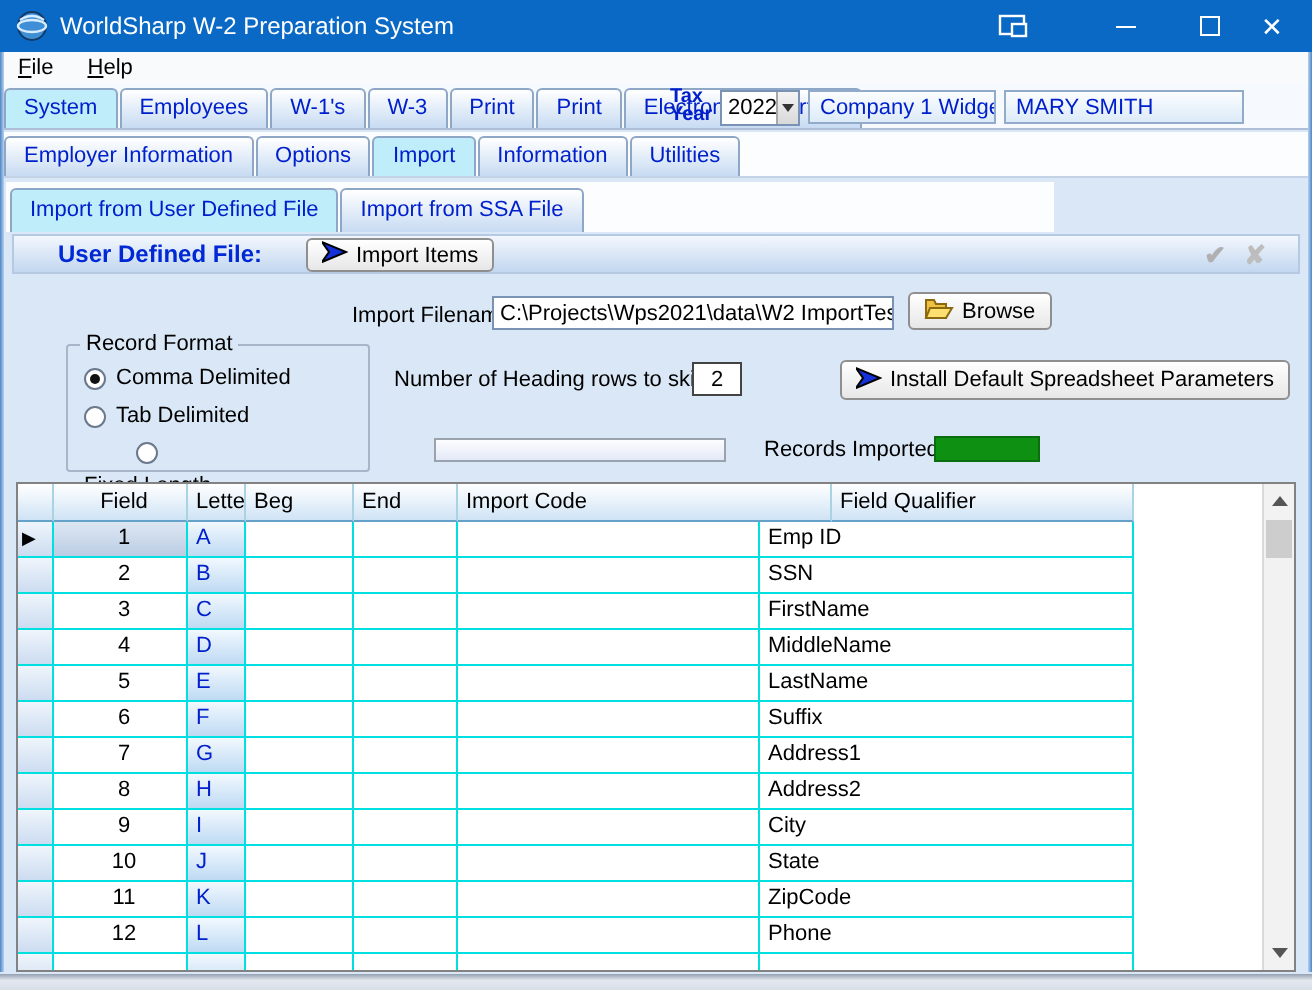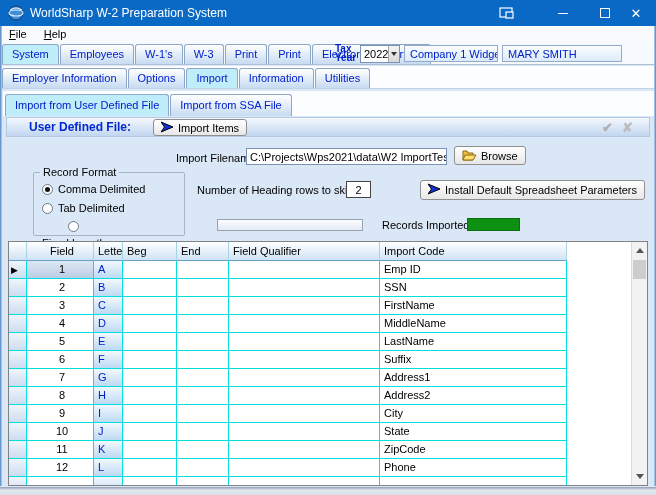--- a/index.html
+++ b/index.html
@@ -21,21 +21,21 @@
   
   .menubar { position:absolute; left:0; top:26px; width:656px; height:17px; background:#f8fafc;
              border-bottom:1px solid #ccd6e4; display:flex; align-items:center; gap:17px; padding-left:9px; }
   .menu-item { color:#000; } .menu-item::first-letter { text-decoration:underline; }
   
   .tabstrip { position:absolute; display:flex; align-items:flex-end; }
   .row1 { left:0; top:42px; width:656px; height:23px; background:#f6f9fd; padding-left:2px; border-bottom:1px solid #aebfd6;}
   .row1-right { position:absolute; left:334px; top:42px; width:322px; height:23px;
                 background:linear-gradient(#f0f5fb,#d6e4f4); }
   .row2 { left:0; top:66px; width:656px; height:23px; background:#fbfdff; padding-left:2px; border-bottom:1px solid #c3d2e4;}
-  .row3 { left:3px; top:91px; width:651px; height:25px; background:#fbfdff; padding-left:2px; }
+  .row3 { left:3px; top:91px; width:524px; height:25px; background:#fbfdff; padding-left:2px; }
   .tab { height:20px; line-height:19px; padding:0 9px; margin-right:1px; white-space:nowrap;
          background:linear-gradient(#ffffff,#c7dbf2); border:1px solid #8fa7c7; border-bottom:none;
          border-radius:3px 3px 0 0; color:#0020cc; }
   .tab.active { background:#c0edfa; }
   .row3 .tab { height:22px; line-height:21px; }
   
   .taxyear-label { position:absolute; left:335px; top:44px; width:24px; color:#0020cc; font-weight:bold;
                    font-size:10px; line-height:9px; }
   .combo { position:absolute; left:360px; top:45px; width:40px; height:18px; background:#fff;
            border:1px solid #7a92b4; display:flex; }
@@ -239,22 +239,22 @@
   <span class="records-green"></span>
 
   <div class="grid">
     <div class="gbody">
       <div class="ghead">
         <span class="hcell w-sel"></span>
         <span class="hcell w-field">Field</span>
         <span class="hcell w-letter">Letter</span>
         <span class="hcell w-beg">Beg</span>
         <span class="hcell w-end">End</span>
+        <span class="hcell w-code">Import Code</span>
         <span class="hcell w-qual">Field Qualifier</span>
-        <span class="hcell w-code">Import Code</span>
         <span class="hcell w-fill"></span>
       </div>
 
         <div class="grow current">
           <span class="cell w-sel"></span>
           <span class="cell w-field">1</span>
           <span class="cell w-letter">A</span>
           <span class="cell w-beg"></span>
           <span class="cell w-end"></span>
           <span class="cell w-qual"></span>

